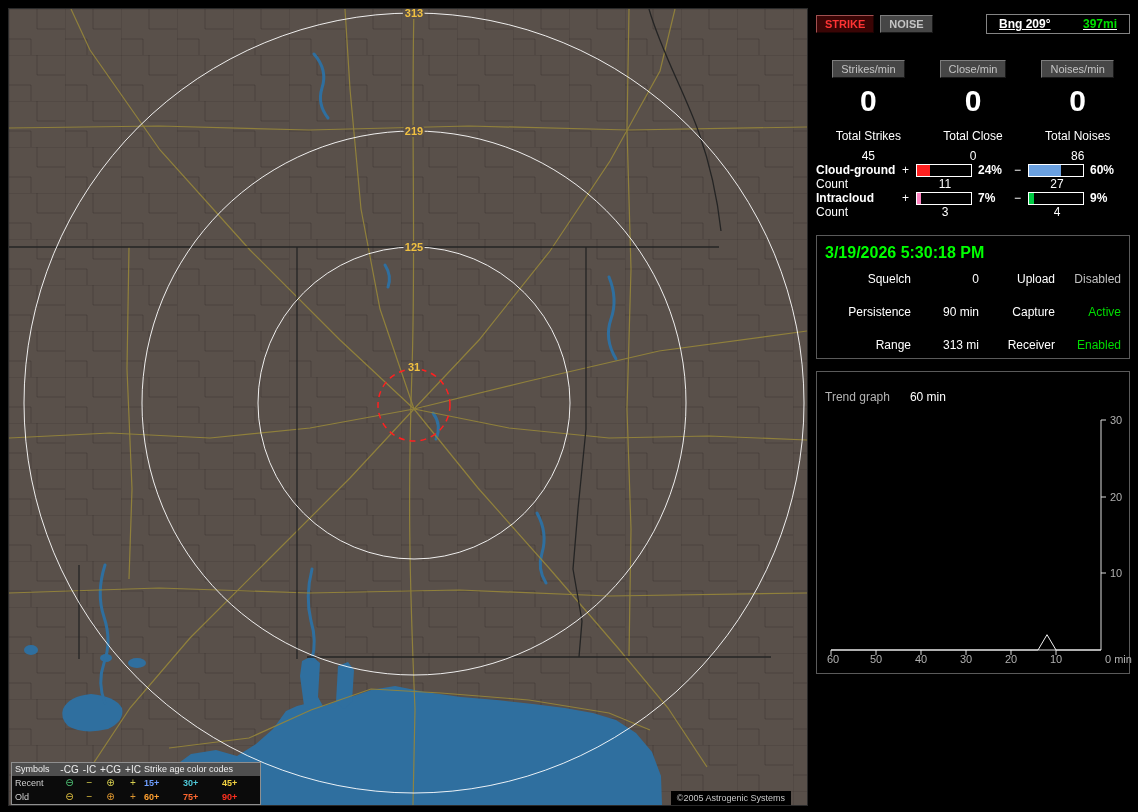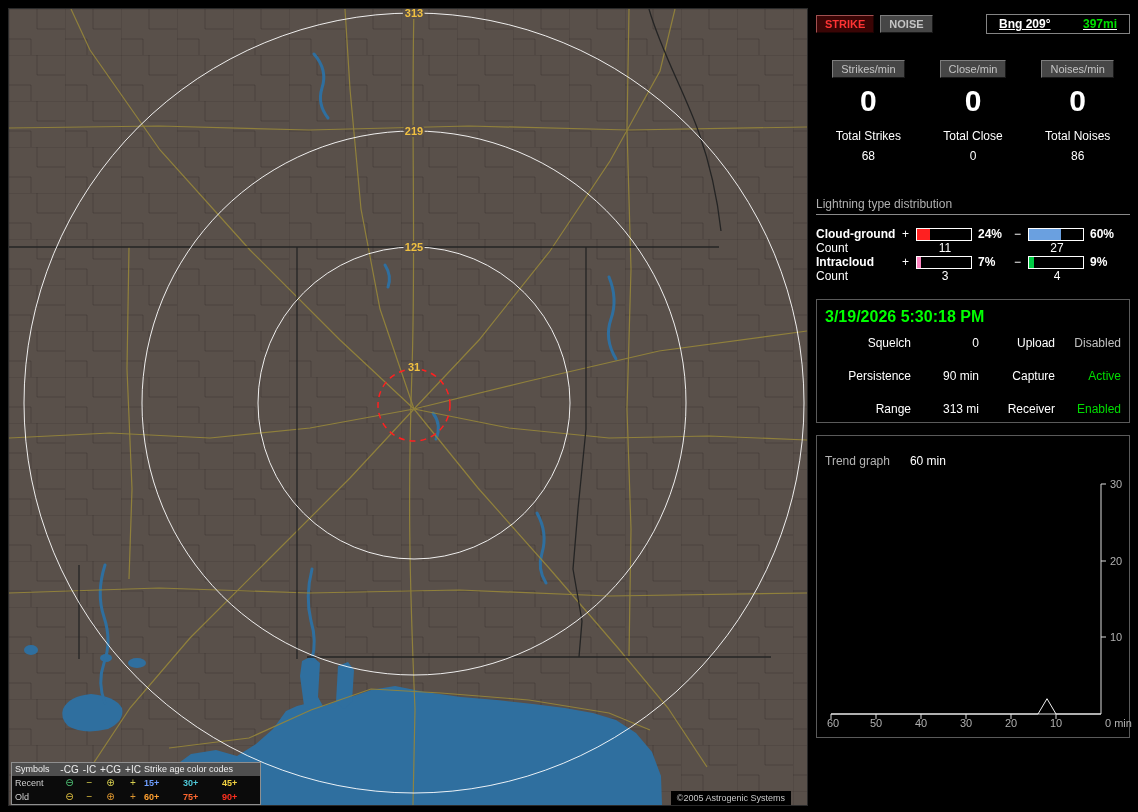--- a/index.html
+++ b/index.html
@@ -165,37 +165,36 @@
         <span>Bng 209°</span>
         <span class="dist">397mi</span>
       </span>
     </div>
 
     <div class="counters">
       <div class="counter">
         <span class="chip">Strikes/min</span>
         <div class="value">0</div>
         <div class="tlabel">Total Strikes</div>
-        <div class="tvalue">68</div>
+        <div class="tvalue">45</div>
       </div>
       <div class="counter">
         <span class="chip">Close/min</span>
         <div class="value">0</div>
         <div class="tlabel">Total Close</div>
         <div class="tvalue">0</div>
       </div>
       <div class="counter">
         <span class="chip">Noises/min</span>
         <div class="value">0</div>
         <div class="tlabel">Total Noises</div>
         <div class="tvalue">86</div>
       </div>
     </div>
 
-    <div class="dist-title">Lightning type distribution</div>
 
     <div class="dist-grid">
 
       <div class="dl">Cloud-ground</div>
       <div>+</div>
       <div class="bar">
           <i style="background-color: rgb(255, 32, 32); width: 24%;"></i>
         </div>
       <div class="pct">24%</div>
       <div>−</div>

